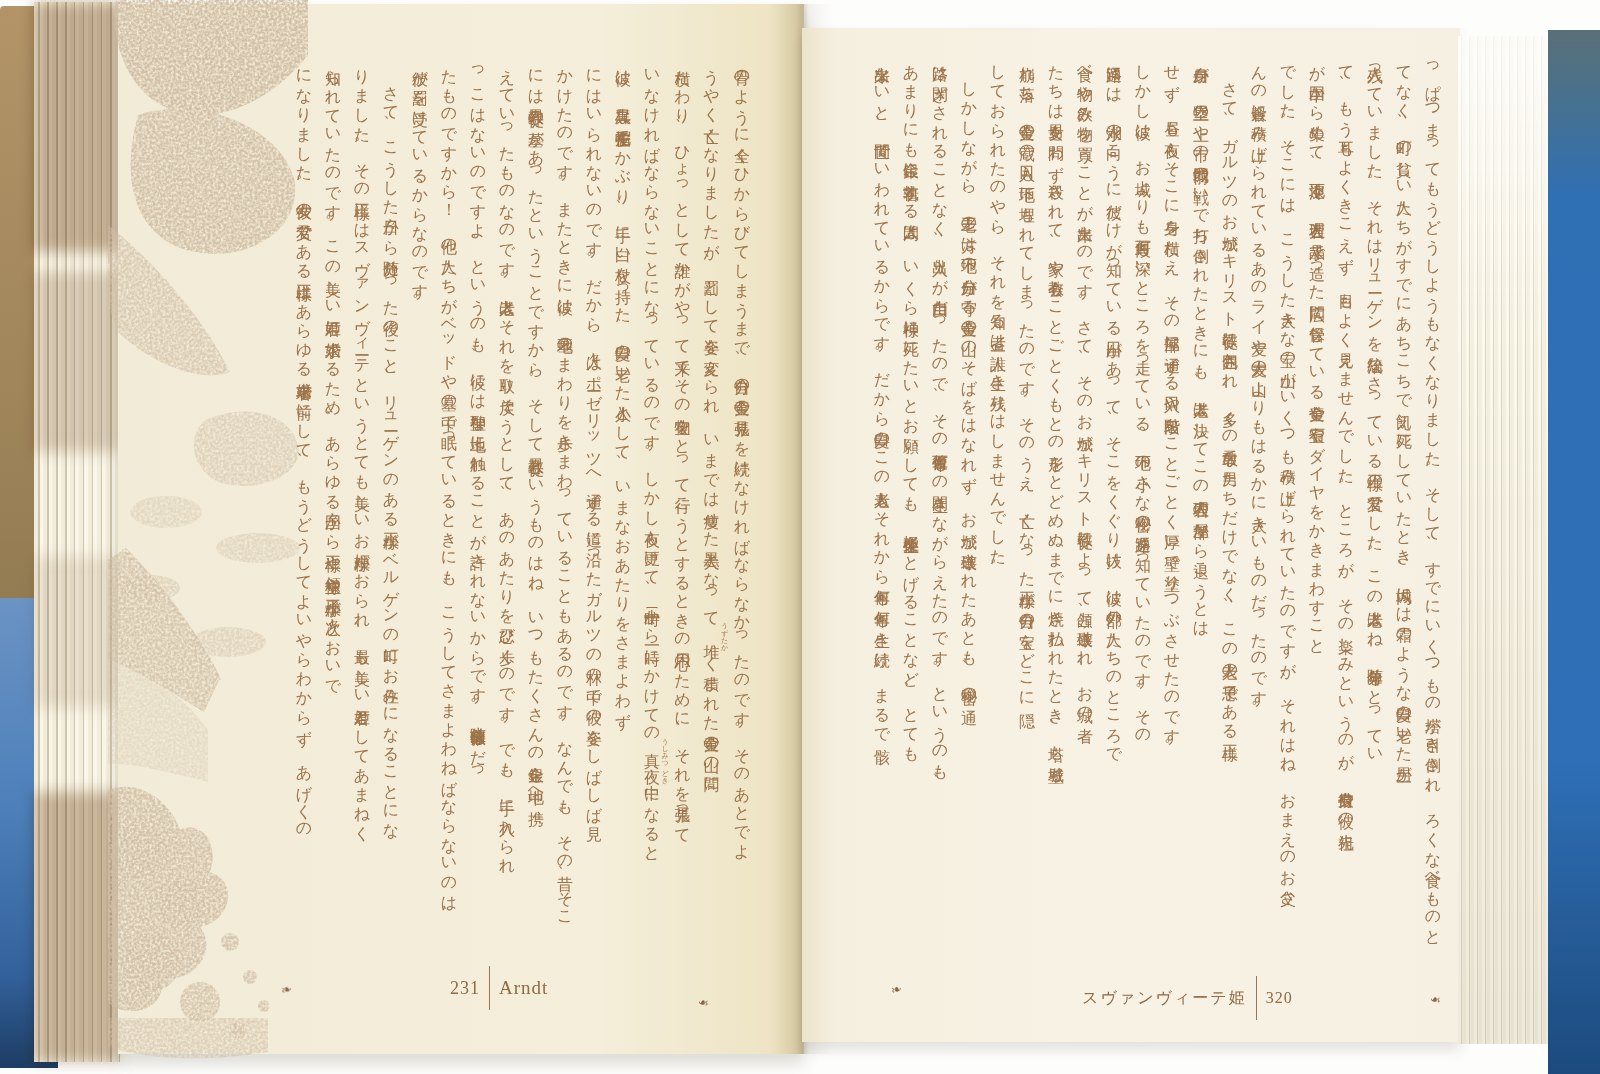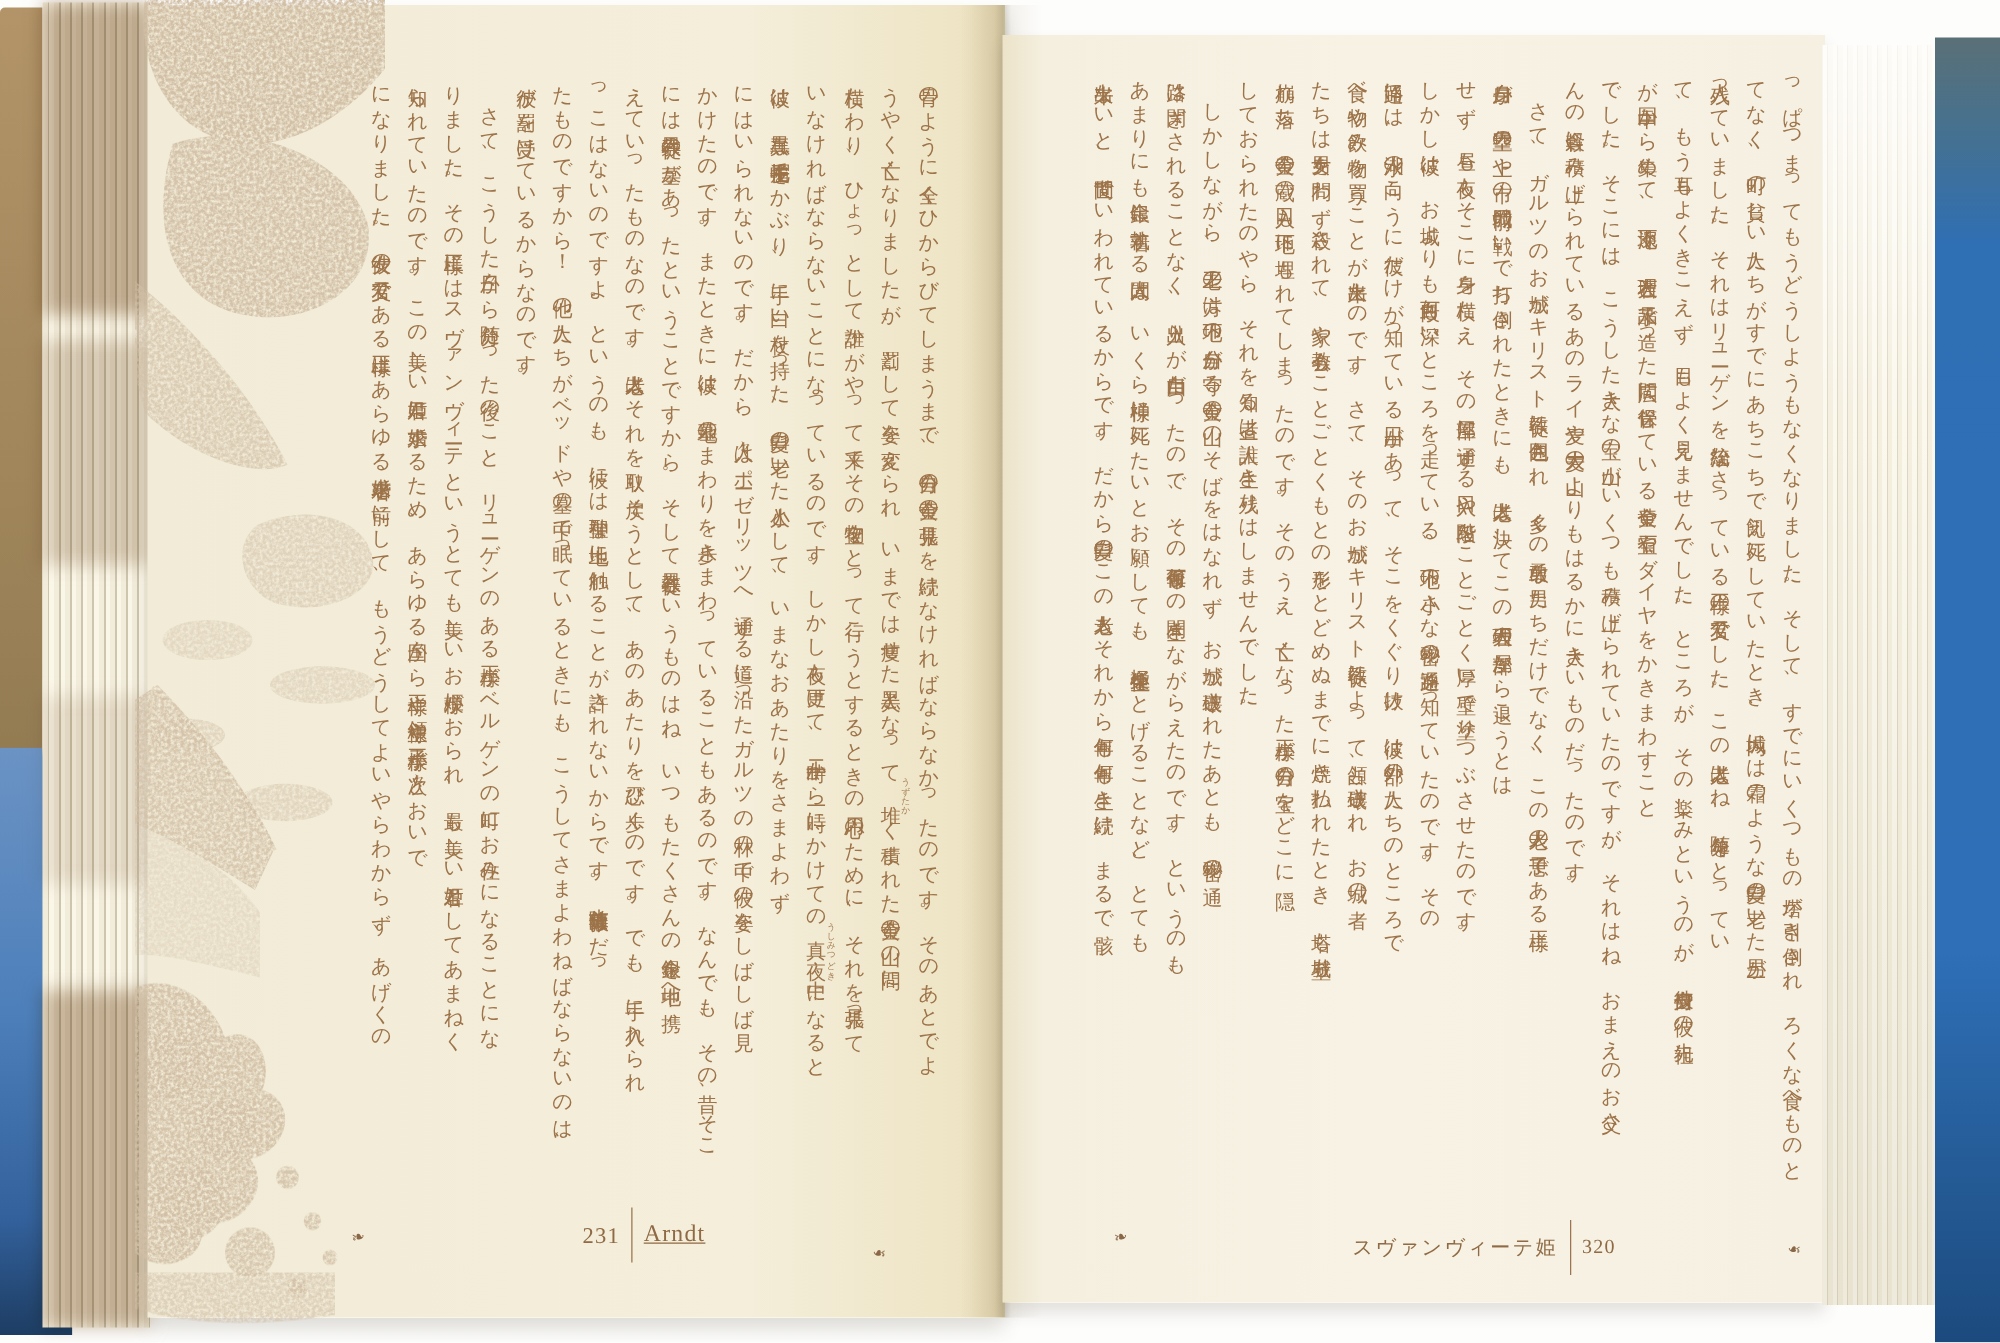--- a/index.html
+++ b/index.html
@@ -46,23 +46,23 @@
       font-family:"Liberation Serif","DejaVu Serif",serif;}
   .vtext p{margin:0;padding:0;white-space:nowrap;}
   .vtext ruby{ruby-position:over;}
   .vtext rt{font-size:7px;letter-spacing:0;color:#a57e55;}
   .text-left{right:47px;top:54px;height:860px;width:472px;}
   .text-right{right:12px;top:26px;height:860px;width:586px;}
 
   
   .footer{position:absolute;display:flex;align-items:center;color:#8f6a45;}
   .footer .bar{display:inline-block;width:0;border-left:1px solid #9a7550;height:44px;margin:0 9px;}
-  .footer-left{left:348px;top:962px;font-size:18px;}
+  .footer-left{left:332px;top:962px;font-size:18px;}
   .footer-left .num{font-size:18px;letter-spacing:1px;}
-  .footer-left .head{font-size:19px;letter-spacing:1px;text-decoration:underline;}
+  .footer-left .head{font-size:19px;letter-spacing:1px;}
   .footer-right{left:280px;top:948px;font-size:13px;}
   .footer-right .head{font-size:16px;letter-spacing:2px;}
   .footer-right .num{font-size:16px;letter-spacing:1px;}
 
   .fleuron{position:absolute;font-size:13px;color:#8a6747;line-height:1;}
   .fleuron.f1{left:281px;top:983px;transform:rotate(-15deg);}
   .fleuron.f2{left:698px;top:996px;transform:scaleX(-1) rotate(-10deg);}
   .fleuron.f3{left:891px;top:983px;transform:rotate(-15deg);}
   .fleuron.f4{left:1430px;top:993px;transform:scaleX(-1) rotate(-10deg);}
 </style>

